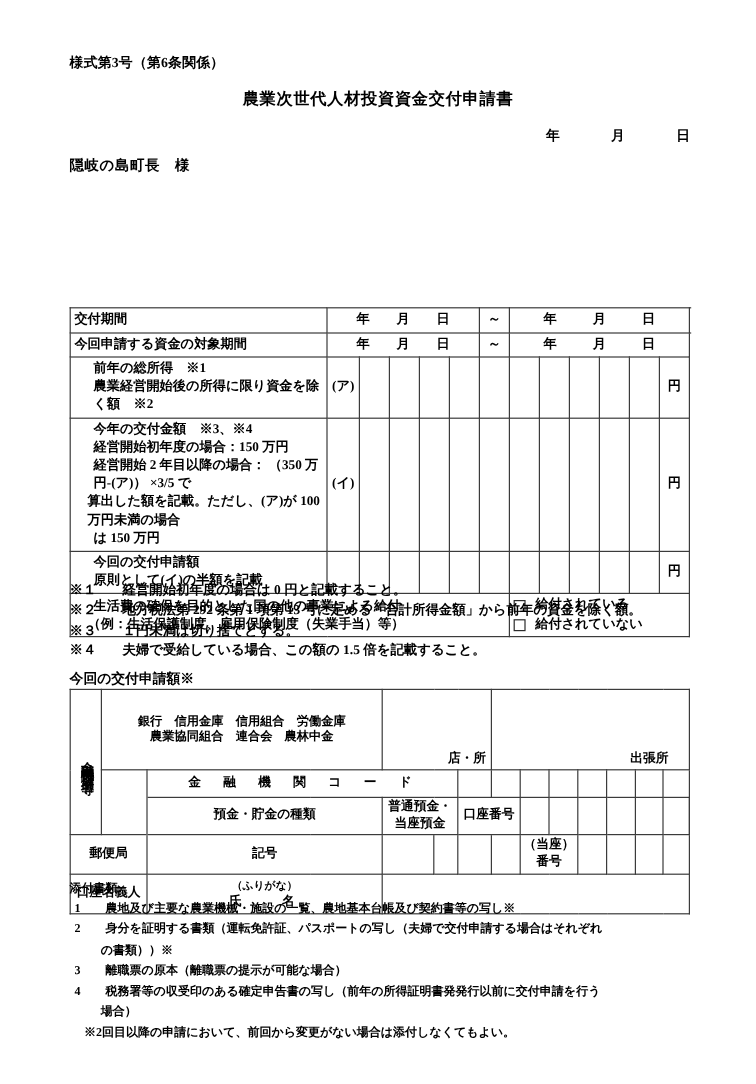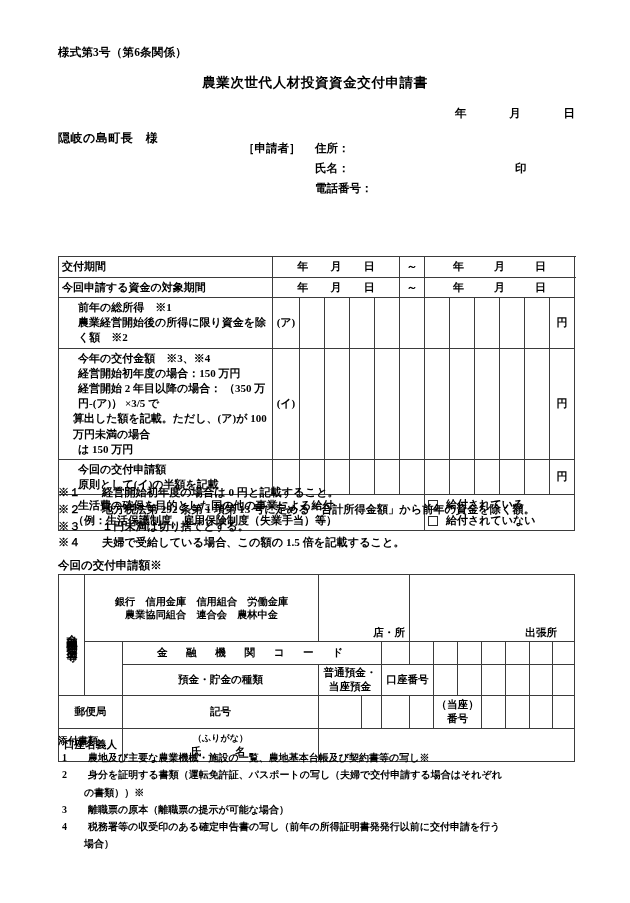--- a/index.html
+++ b/index.html
@@ -183,35 +183,20 @@
   <div class="doc-title">農業次世代人材投資資金交付申請書</div>
 
   <div class="date-line">
     <span>年</span>
     <span>月</span>
     <span>日</span>
   </div>
 
   <div class="addressee">隠岐の島町長　様</div>
 
-  <div class="applicant-block">
-    <div class="ap-row">
-      <span class="ap-bracket">［申請者］</span>
-      <span class="ap-label">住所：</span>
-    </div>
-    <div class="ap-row">
-      <span class="ap-bracket"></span>
-      <span class="ap-label">氏名：</span>
-      <span>印</span>
-    </div>
-    <div class="ap-row">
-      <span class="ap-bracket"></span>
-      <span class="ap-label">電話番号：</span>
-    </div>
-  </div>
 
 
   <table class="main-table">
     <colgroup>
       <col style="width:214px">
       <col style="width:27px">
       <col style="width:25px">
       <col style="width:25px">
       <col style="width:25px">
       <col style="width:25px">
@@ -474,15 +459,16 @@
       <span class="att-num">3</span>
       <span class="att-txt">離職票の原本（離職票の提示が可能な場合）</span>
     </div>
 
     <div class="att-row">
       <span class="att-num">4</span>
       <span class="att-txt">税務署等の収受印のある確定申告書の写し（前年の所得証明書発発行以前に交付申請を行う</span>
     </div>
     <div class="att-sub">場合）</div>
 
+    <div class="att-note">※2回目以降の申請において、前回から変更がない場合は添付しなくてもよい。</div>
   </div>
 
 </div>
 
 </body></html>

